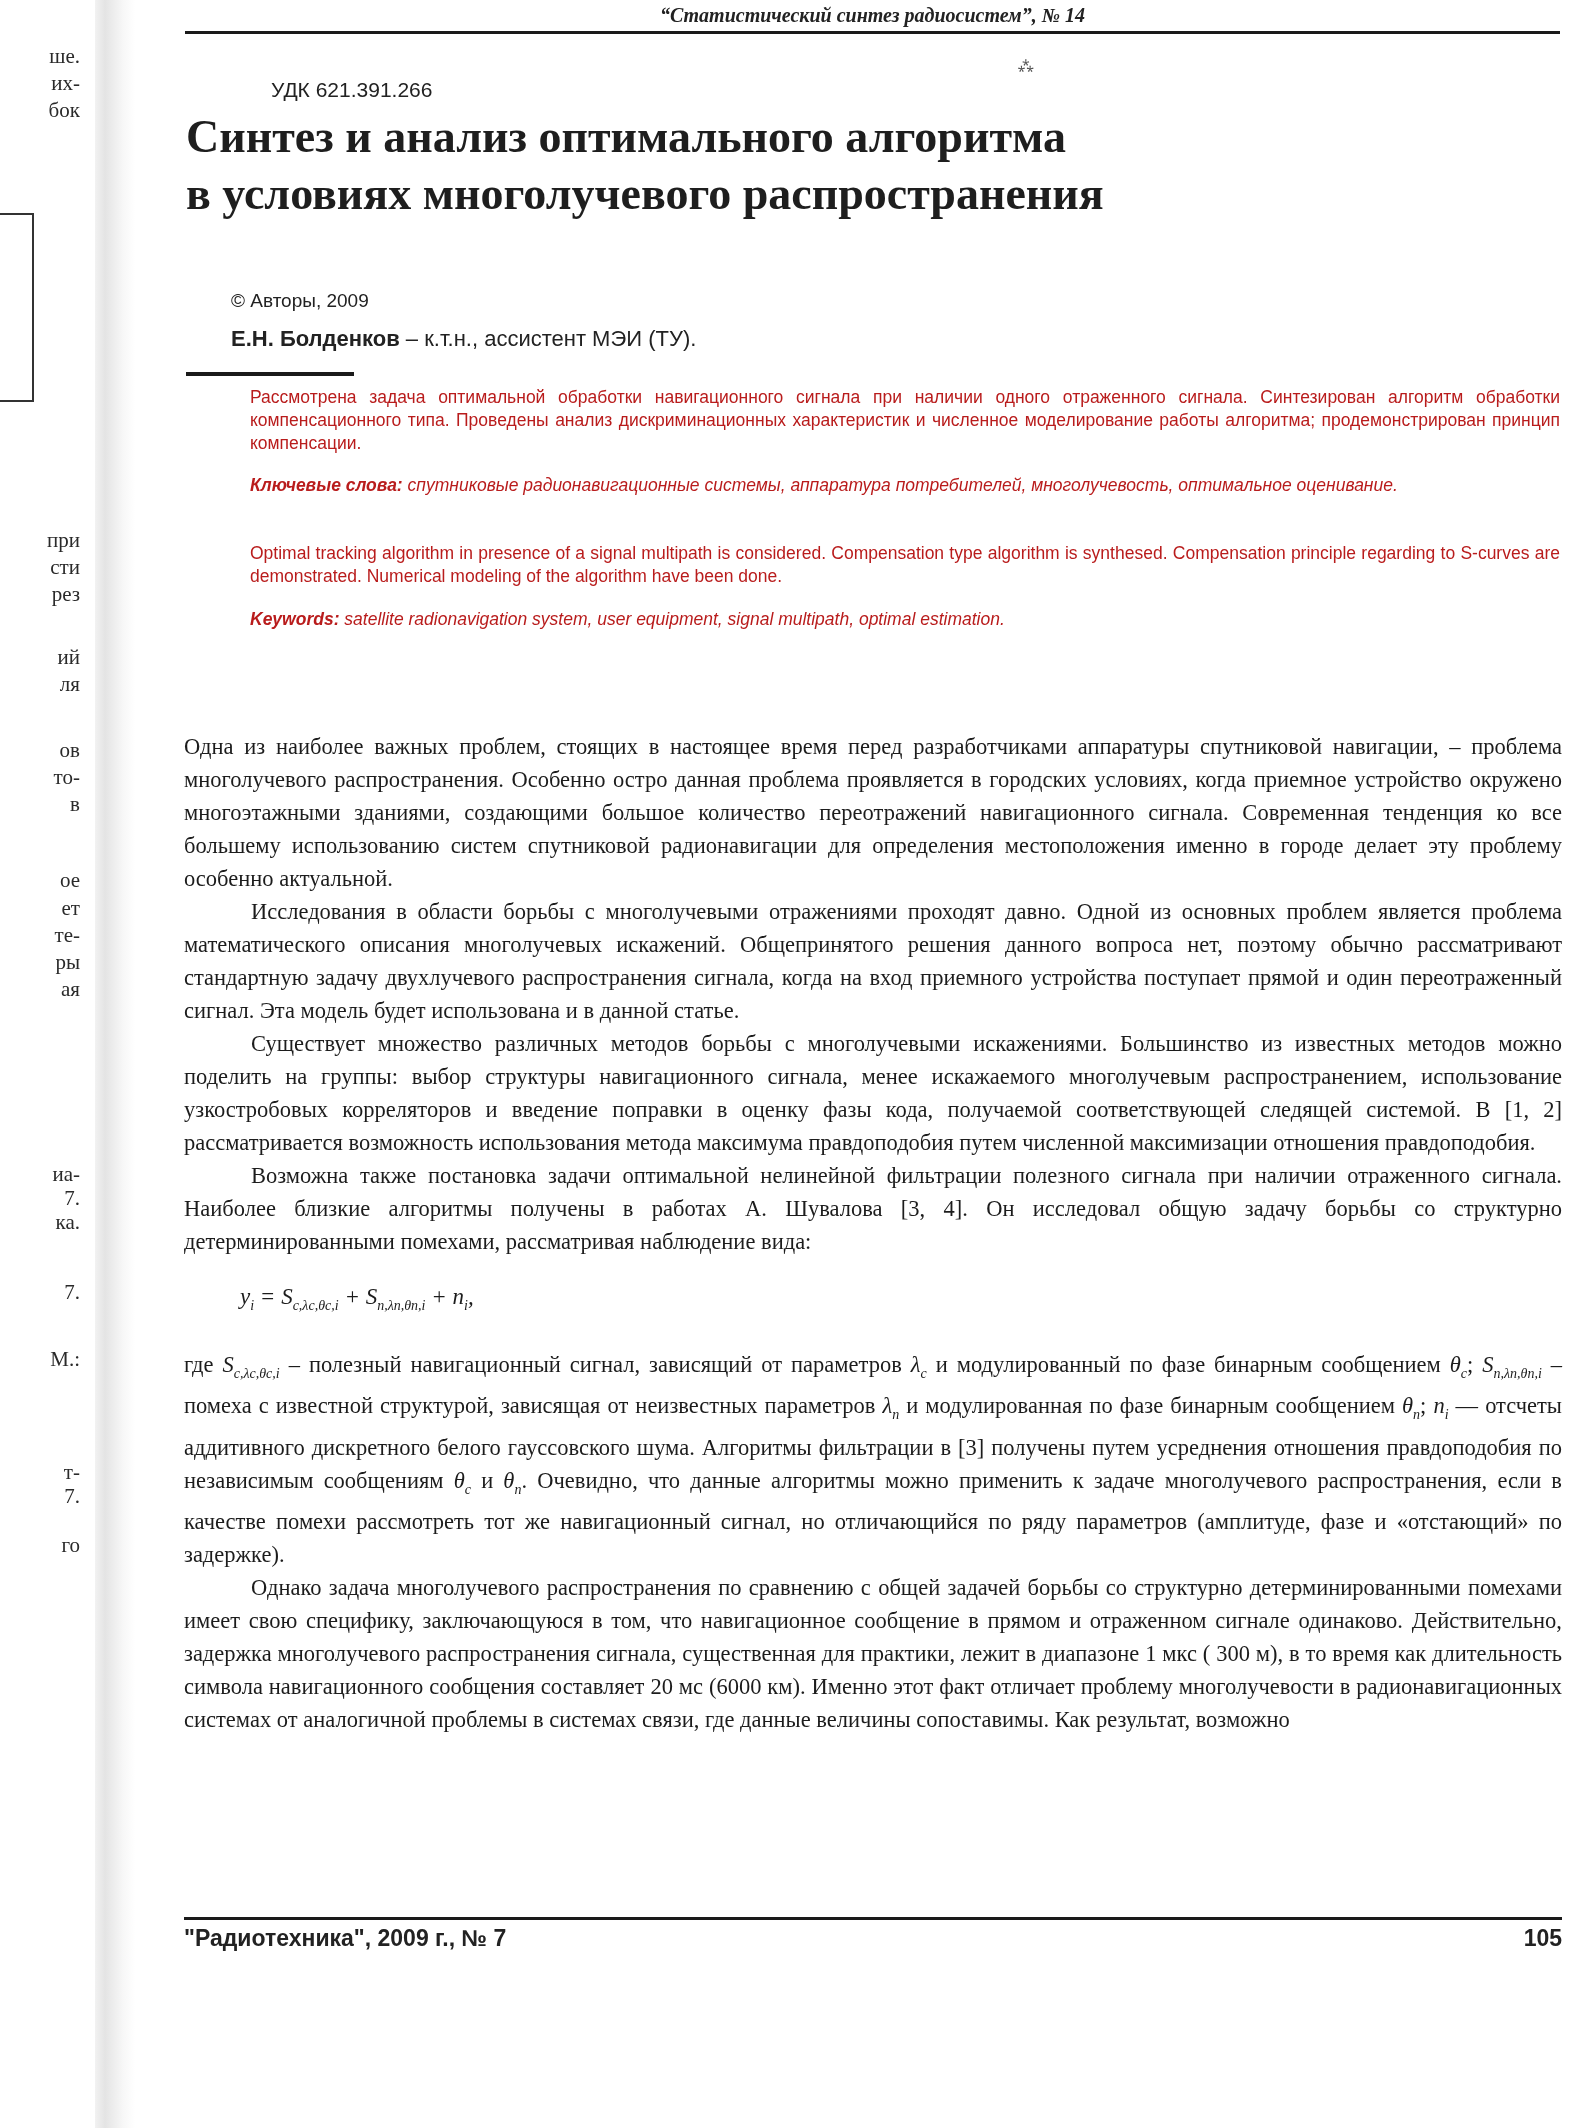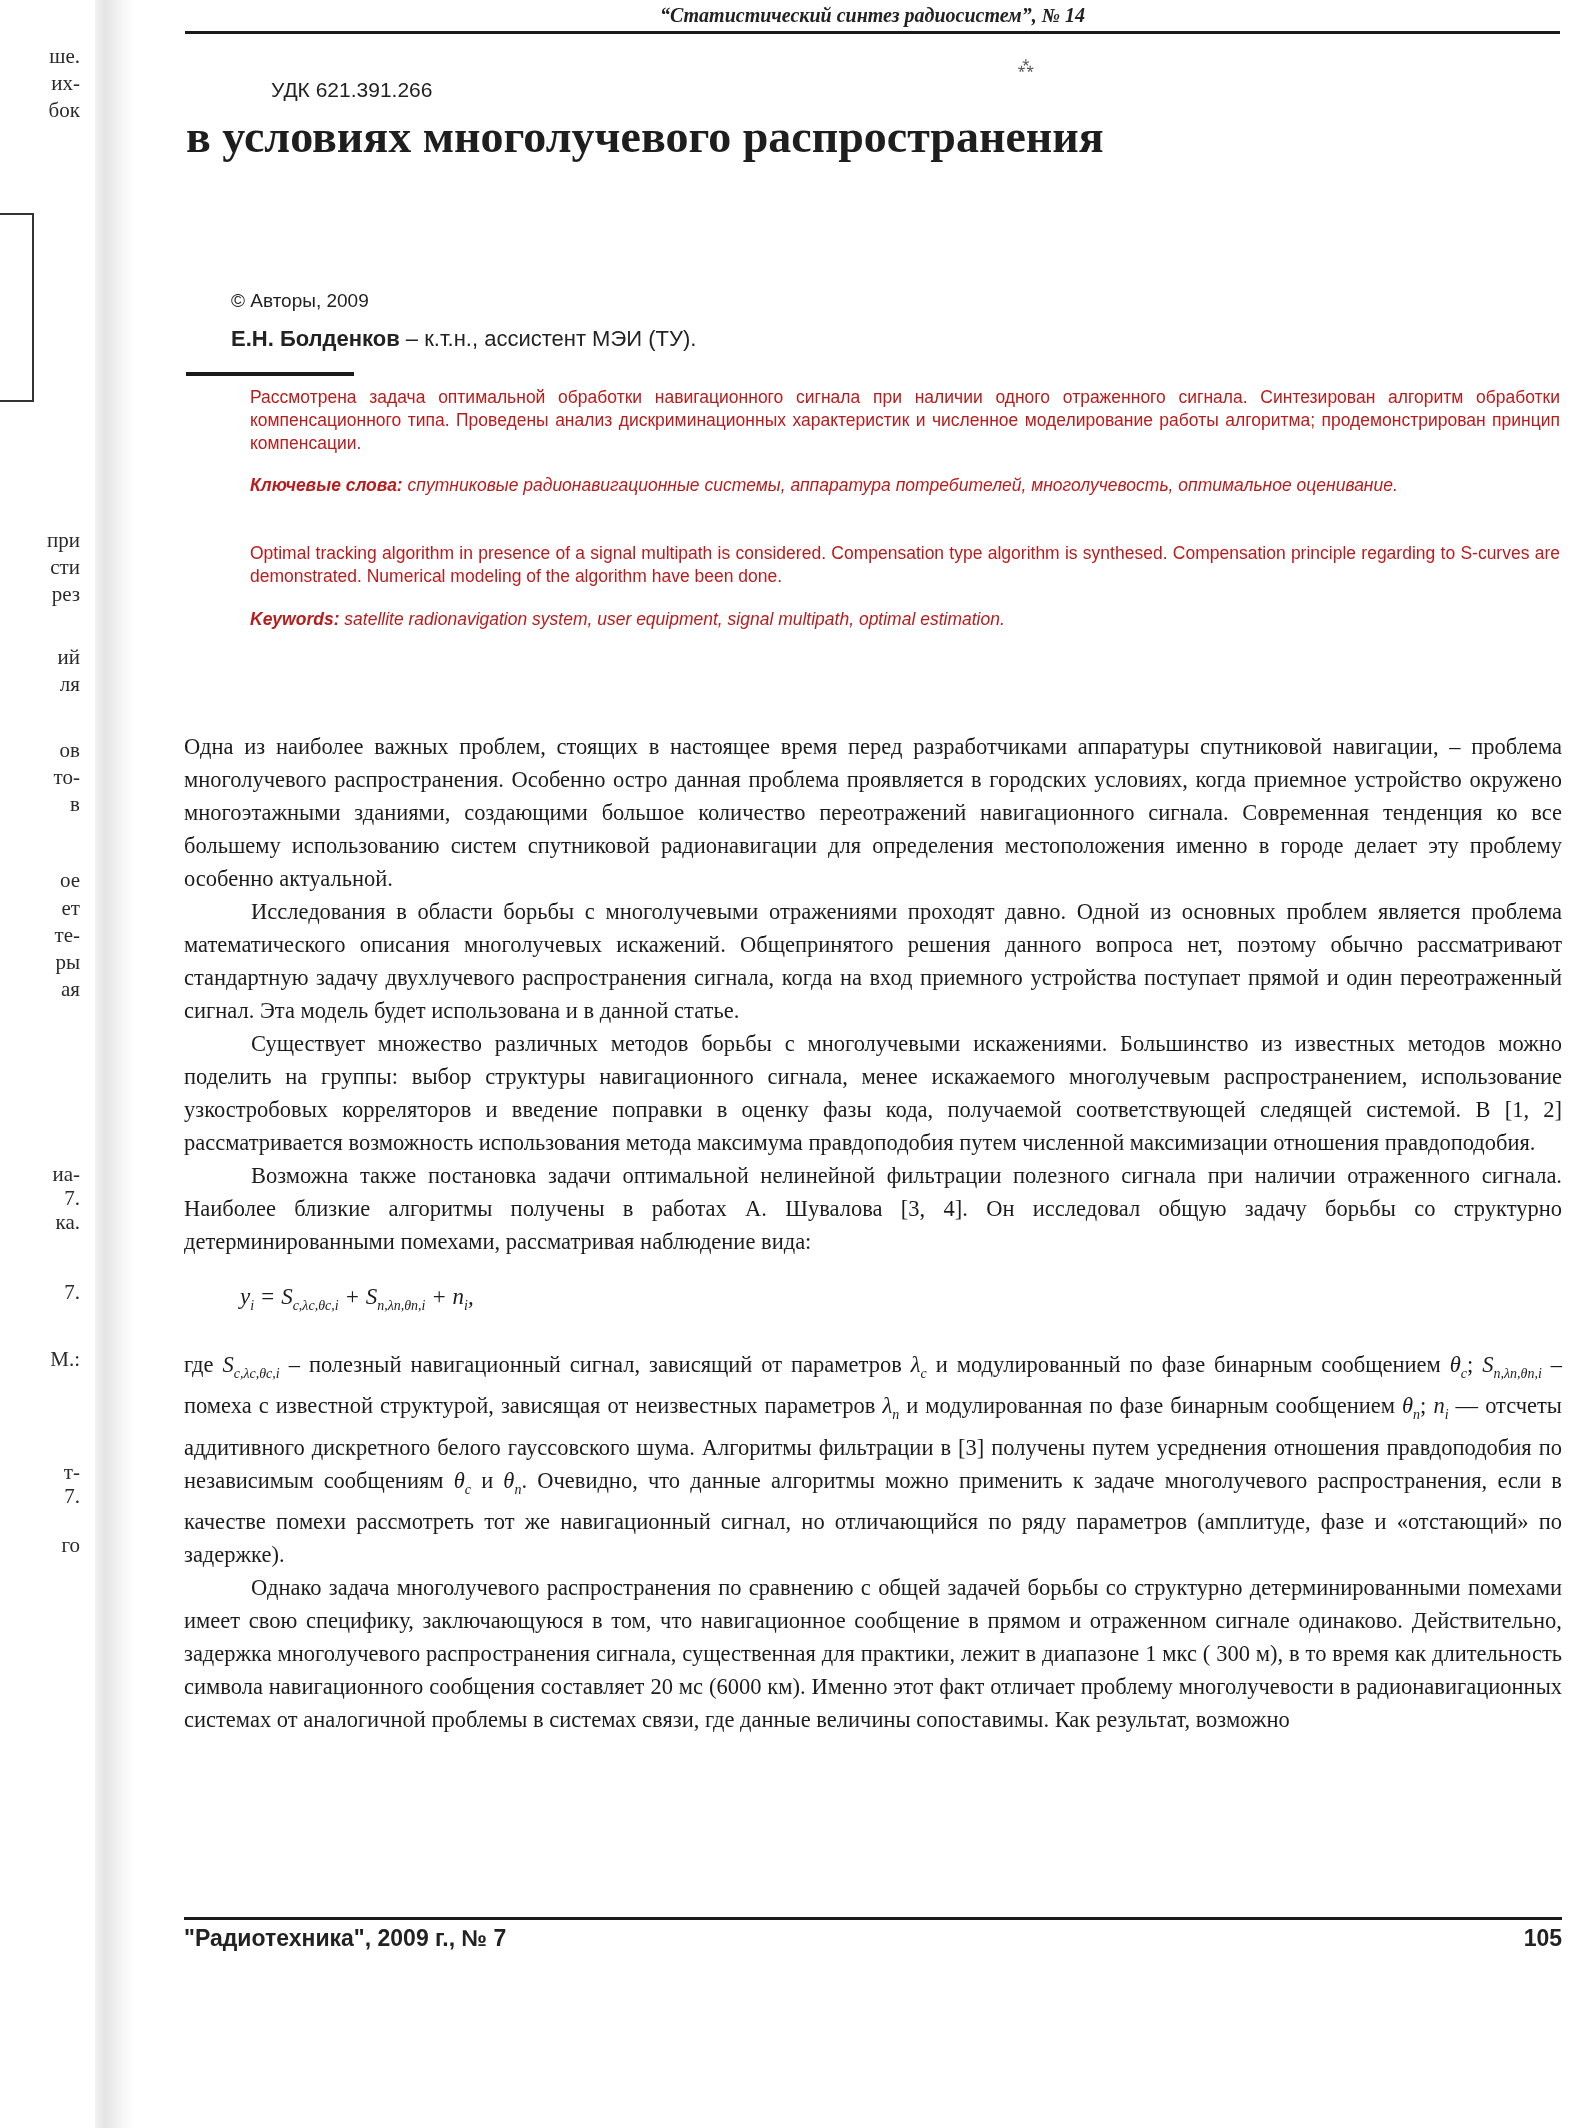--- a/index.html
+++ b/index.html
@@ -108,20 +108,21 @@
   <div class="prev-pno">7</div>
 </div>
 
 <div class="running-head">“Статистический синтез радиосистем”, № 14</div>
 <div class="head-rule"></div>
 
 <div class="stray-mark">⁂</div>
 <div class="udk">УДК 621.391.266</div>
 
 <div class="title">
+  <div>Синтез и анализ оптимального алгоритма</div>
   <div>в условиях многолучевого распространения</div>
 </div>
 
 <div class="copyright">© Авторы, 2009</div>
 <div class="author-line"><span class="name">Е.Н. Болденков</span><span> – к.т.н., ассистент МЭИ (ТУ).</span></div>
 <div class="author-rule"></div>
 
 <div class="abstract abs-ru">Рассмотрена задача оптимальной обработки навигационного сигнала при наличии одного отраженного сигнала. Синтезирован алгоритм обработки компенсационного типа. Проведены анализ дискриминационных характеристик и численное моделирование работы алгоритма; продемонстрирован принцип компенсации.</div>
 <div class="abstract kw-ru"><span class="kw-label">Ключевые слова:</span><span class="kw-text"> спутниковые радионавигационные системы, аппаратура потребителей, многолучевость, оптимальное оценивание.</span></div>
 <div class="abstract abs-en">Optimal tracking algorithm in presence of a signal multipath is considered. Compensation type algorithm is synthesed. Compensation principle regarding to S-curves are demonstrated. Numerical modeling of the algorithm have been done.</div>

